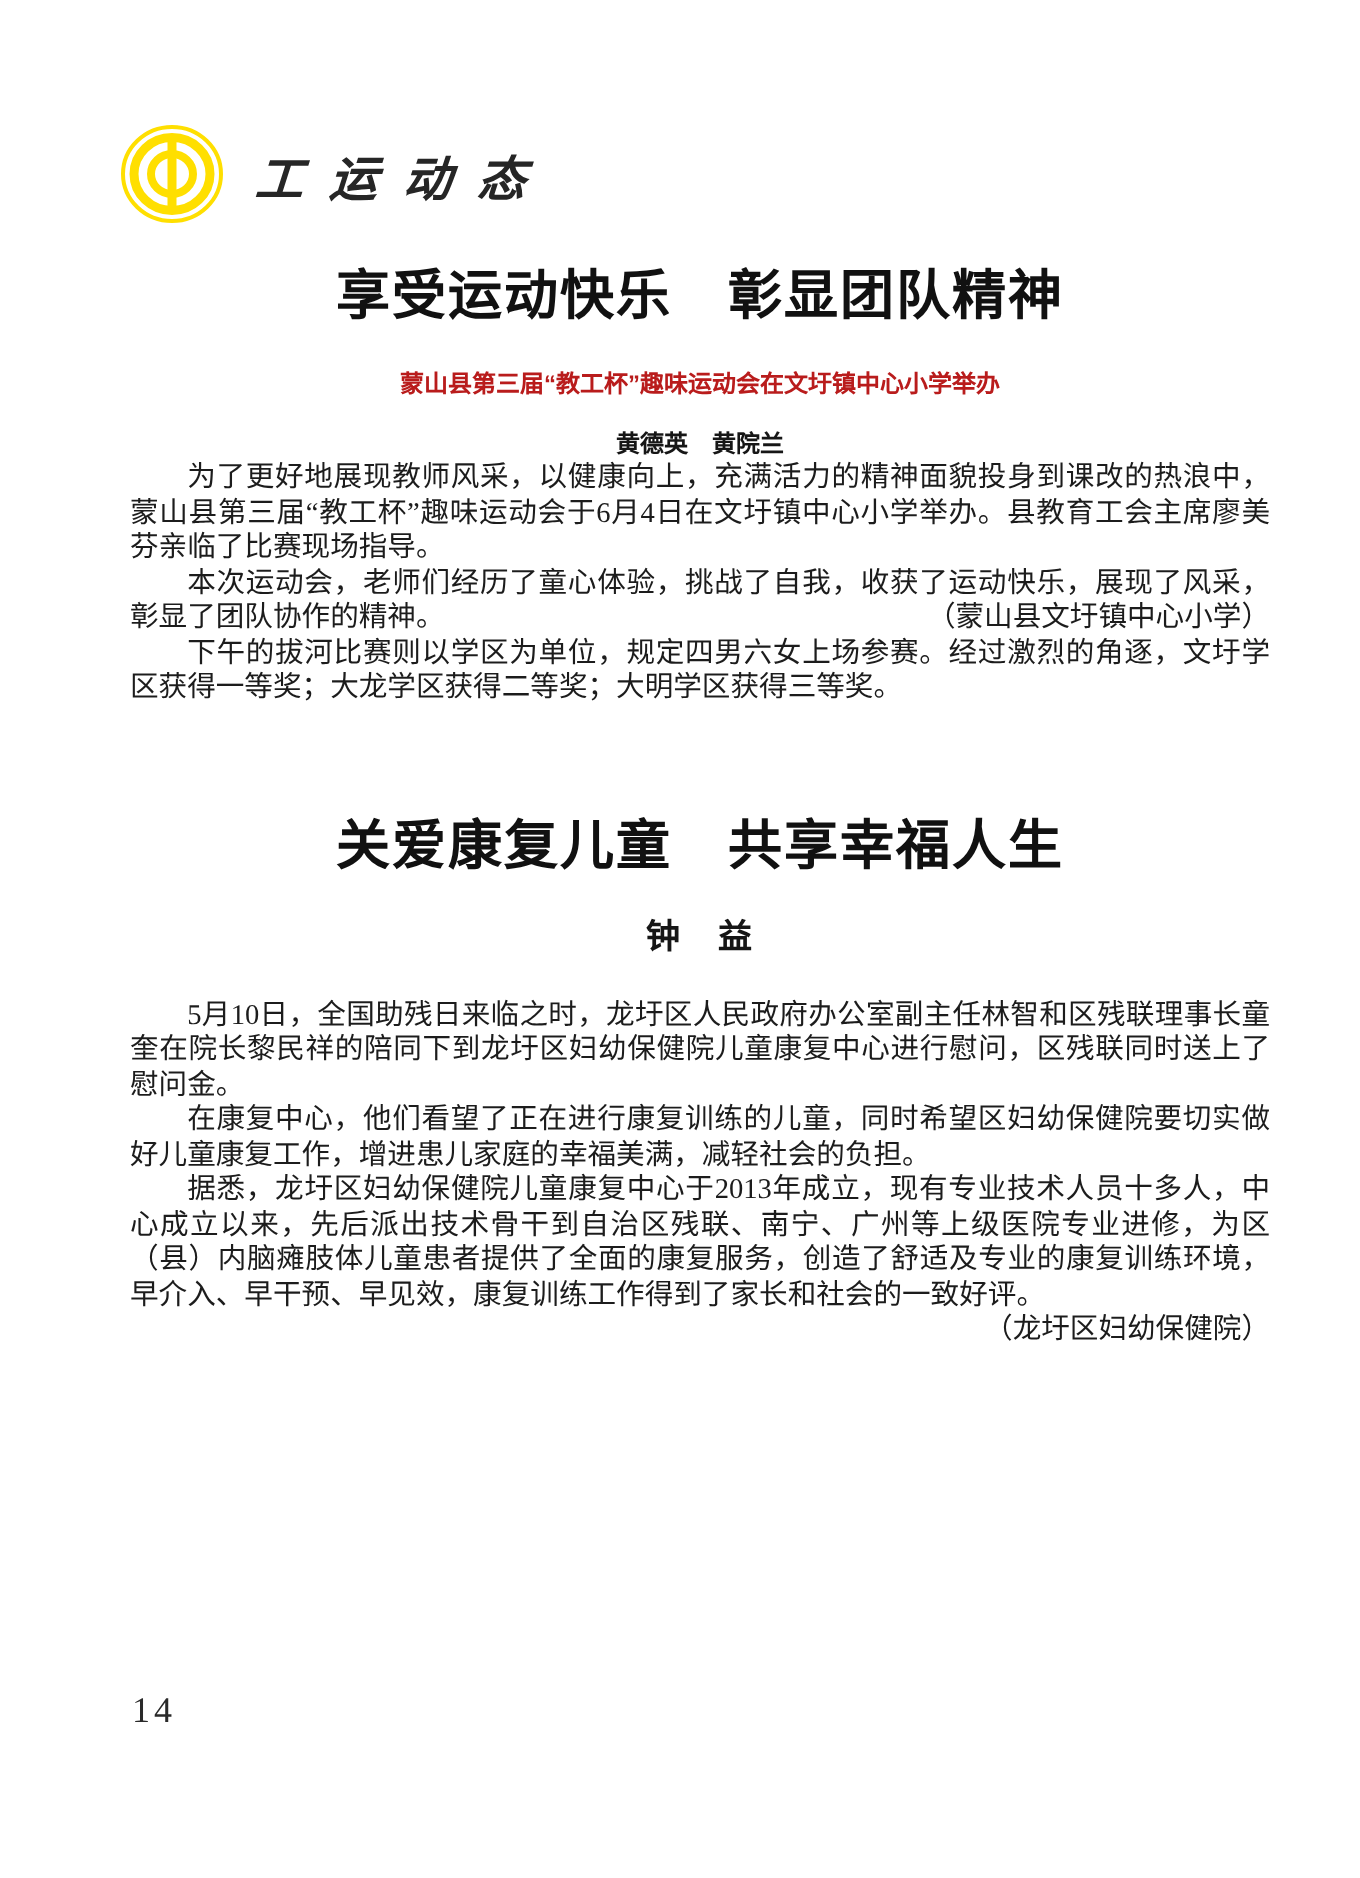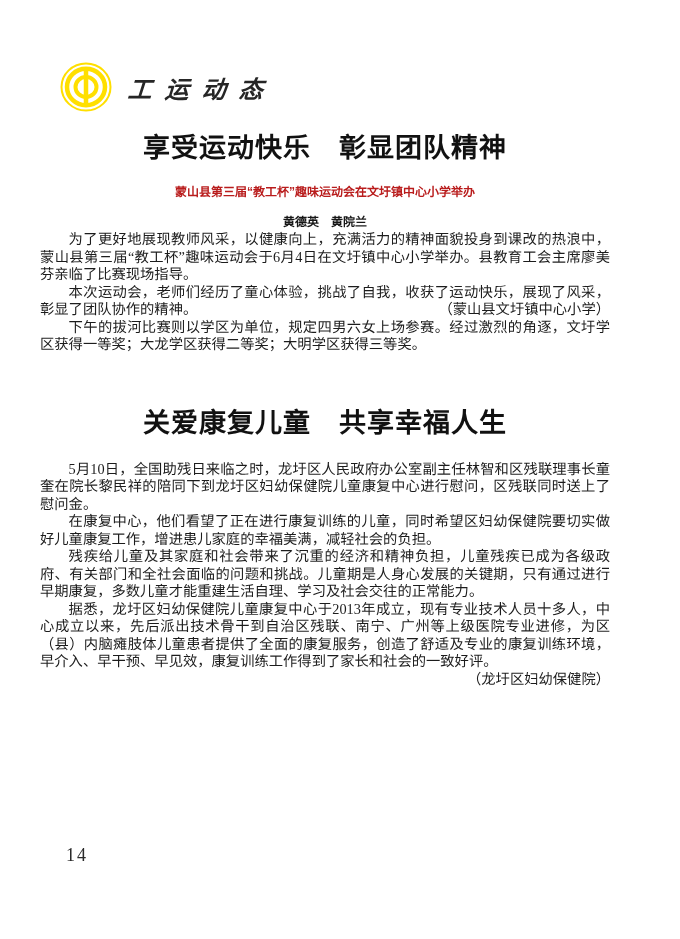--- a/index.html
+++ b/index.html
@@ -33,21 +33,21 @@
     font-size: 24px;
     letter-spacing: 13px;
     color: #262626;
     white-space: nowrap;
     transform: skewX(-4deg);
   }
 
   .content {
     position: absolute;
     top: 126px;
-    left: 40px;
+    left: 65px;
     width: 570px;
   }
 
   .article { display: block; }
 
   .article-title {
     font-family: "Liberation Serif", "DejaVu Serif", serif;
     font-weight: bold;
     font-size: 27px;
     letter-spacing: 1px;
@@ -121,24 +121,24 @@
       <div class="article-authors">黄德英　黄院兰</div>
       <div class="article-body">
           <p class="body-p">为了更好地展现教师风采，以健康向上，充满活力的精神面貌投身到课改的热浪中，蒙山县第三届“教工杯”趣味运动会于6月4日在文圩镇中心小学举办。县教育工会主席廖美芬亲临了比赛现场指导。</p>
           <p class="body-p">本次运动会，老师们经历了童心体验，挑战了自我，收获了运动快乐，展现了风采，彰显了团队协作的精神。<span class="attribution">（蒙山县文圩镇中心小学）</span></p>
           <p class="body-p">下午的拔河比赛则以学区为单位，规定四男六女上场参赛。经过激烈的角逐，文圩学区获得一等奖；大龙学区获得二等奖；大明学区获得三等奖。</p>
         </div>
     </section>
 
     <section class="article" id="article-2">
       <h1 class="article-title">关爱康复儿童　共享幸福人生</h1>
+      <div class="article-authors">钟　益</div>
       <div class="article-body">
           <p class="body-p">5月10日，全国助残日来临之时，龙圩区人民政府办公室副主任林智和区残联理事长童奎在院长黎民祥的陪同下到龙圩区妇幼保健院儿童康复中心进行慰问，区残联同时送上了慰问金。</p>
           <p class="body-p">在康复中心，他们看望了正在进行康复训练的儿童，同时希望区妇幼保健院要切实做好儿童康复工作，增进患儿家庭的幸福美满，减轻社会的负担。</p>
-          <p class="body-p">残疾给儿童及其家庭和社会带来了沉重的经济和精神负担，儿童残疾已成为各级政府、有关部门和全社会面临的问题和挑战。儿童期是人身心发展的关键期，只有通过进行早期康复，多数儿童才能重建生活自理、学习及社会交往的正常能力。</p>
           <p class="body-p">据悉，龙圩区妇幼保健院儿童康复中心于2013年成立，现有专业技术人员十多人，中心成立以来，先后派出技术骨干到自治区残联、南宁、广州等上级医院专业进修，为区（县）内脑瘫肢体儿童患者提供了全面的康复服务，创造了舒适及专业的康复训练环境，早介入、早干预、早见效，康复训练工作得到了家长和社会的一致好评。<span class="attribution">（龙圩区妇幼保健院）</span></p>
         </div>
     </section>
 
   </div>
 
   <div class="page-number">14</div>
 </div>
 
 </body></html>

